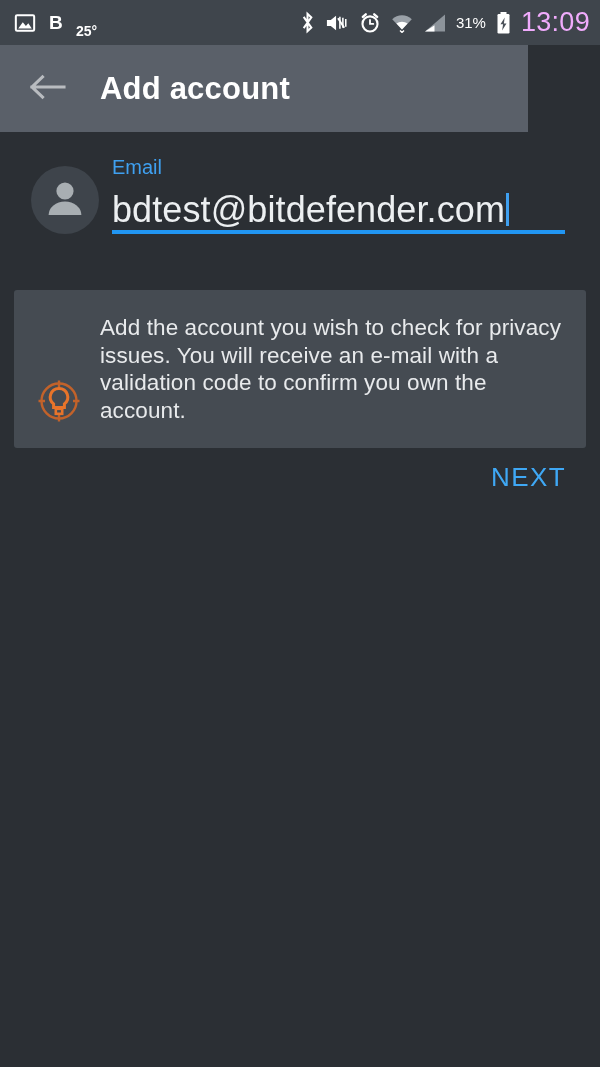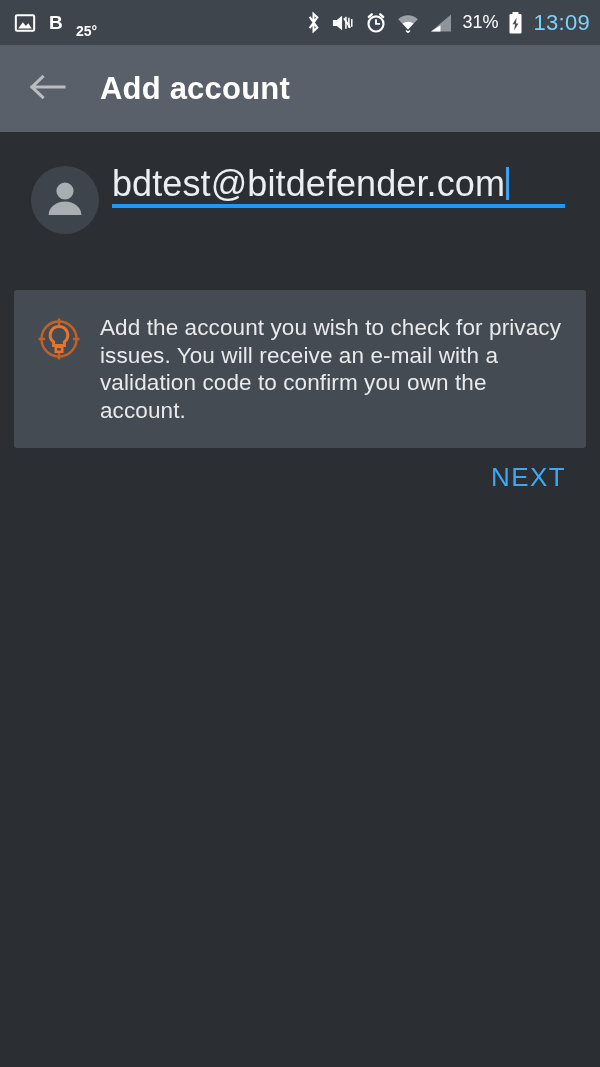--- a/index.html
+++ b/index.html
@@ -15,26 +15,26 @@
   .statusbar {
     position:absolute; left:0; top:0; width:600px; height:45px;
     background:#3f454c;
     display:flex; align-items:center;
   }
   .sb-left { display:flex; align-items:center; gap:13px; padding-left:14px; }
   .sb-right { display:flex; align-items:center; gap:9px; margin-left:auto; padding-right:10px; }
   .sb-ico { display:inline-flex; align-items:center; justify-content:center; }
   .sb-text { color:#ffffff; font-size:19px; font-weight:bold; letter-spacing:0.2px; }
   .sb-temp { color:#ffffff; font-size:14px; font-weight:bold;margin-top:16px; }
-  .sb-clock { color:#7dd3fc; font-size:22px; font-weight:normal; letter-spacing:0.3px; }
-  .sb-pct { color:#ffffff; font-size:18px; font-weight:normal; }
+  .sb-clock { color:#f0abfc; font-size:27px; font-weight:normal; letter-spacing:0.3px; }
+  .sb-pct { color:#ffffff; font-size:15px; font-weight:normal; }
 
   
   .toolbar {
-    position:absolute; left:0; top:45px; width:600px; height:87px;
+    position:absolute; left:0; top:45px; width:528px; height:87px;
     background:#5a6069;
     display:flex; align-items:center;
   }
   .back-btn { width:58px; height:58px; margin-left:18px; display:flex; align-items:center; justify-content:center; cursor:pointer; }
   .toolbar-title {
     color:#ffffff; font-size:31px; font-weight:bold; margin-left:24px; letter-spacing:0.2px;
   }
 
   
   .field-row { position:absolute; left:0; top:132px; width:600px; height:158px; }
@@ -55,21 +55,21 @@
   }
   .field-underline {
     position:absolute; left:0; bottom:-2px; width:453px; height:4px; background:#2196F3;
   }
 
   
   .info-card {
     position:absolute; left:14px; top:290px; width:572px;
     background:#454b52; border-radius:3px;
     padding:24px 22px 24px 22px;
-    display:flex; align-items:flex-start; gap:18px;
+    display:flex; align-items:flex-end; gap:18px;
   }
   .tip-icon { flex:0 0 auto; width:46px; height:46px; margin-top:2px; }
   .info-text {
     color:#e8eaec; font-size:22.5px; line-height:27.5px; letter-spacing:0.1px;
   }
 
   
   .next-btn {
     position:absolute; right:30px; top:456px;
     color:#3fa8f5; font-size:26px; font-weight:normal; letter-spacing:1.4px;
@@ -156,20 +156,21 @@
     <div class="avatar">
       <span>
         <svg width="44" height="44" viewBox="0 0 44 44">
           <circle cx="22" cy="15" r="8.6" fill="#a8aeb2"></circle>
           <path d="M5.6 39 A16.4 13.6 0 0 1 38.4 39 Z" fill="#a8aeb2"></path>
         </svg>
       </span>
     </div>
 
     <div class="field-wrap">
+      <div class="field-label">Email</div>
       <div class="field-value-line" placeholder="Email">
         <span class="field-value">bdtest@bitdefender.com</span>
         <span class="caret"></span>
         <span class="field-underline"></span>
       </div>
     </div>
   </div>
 
   <div class="info-card">
     <span class="tip-icon">

